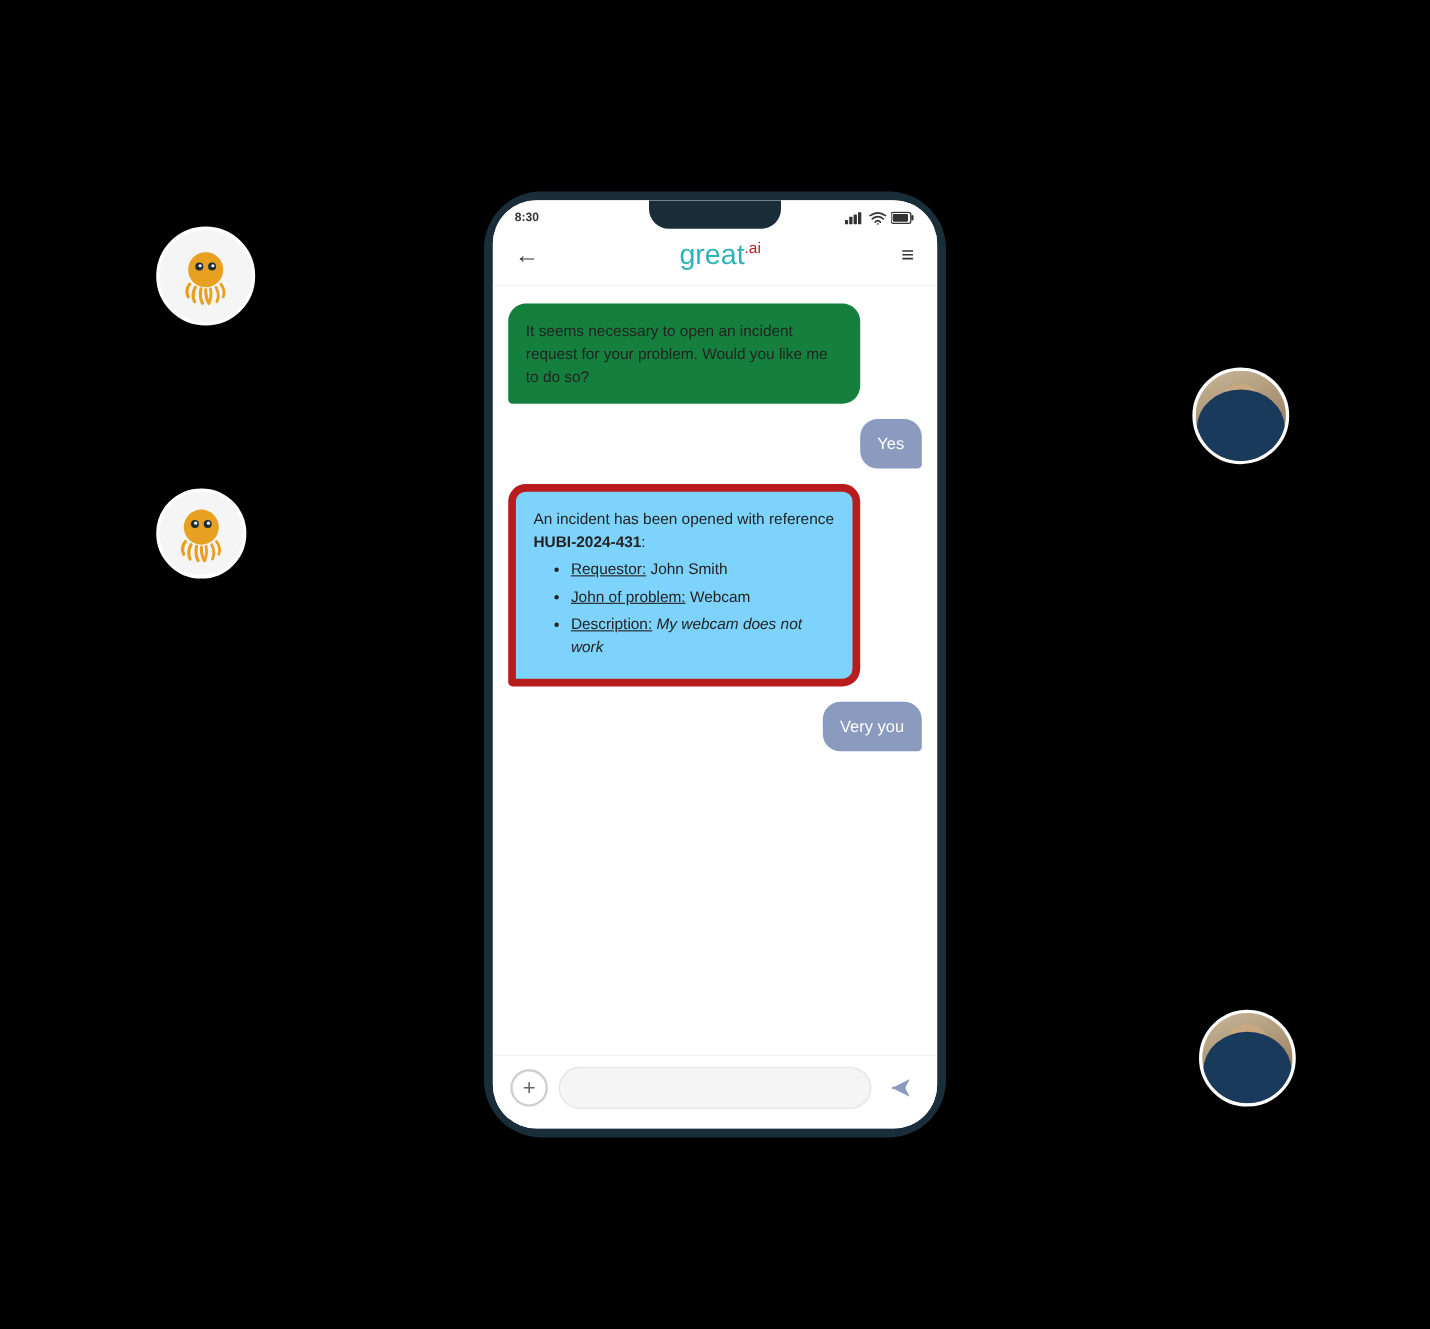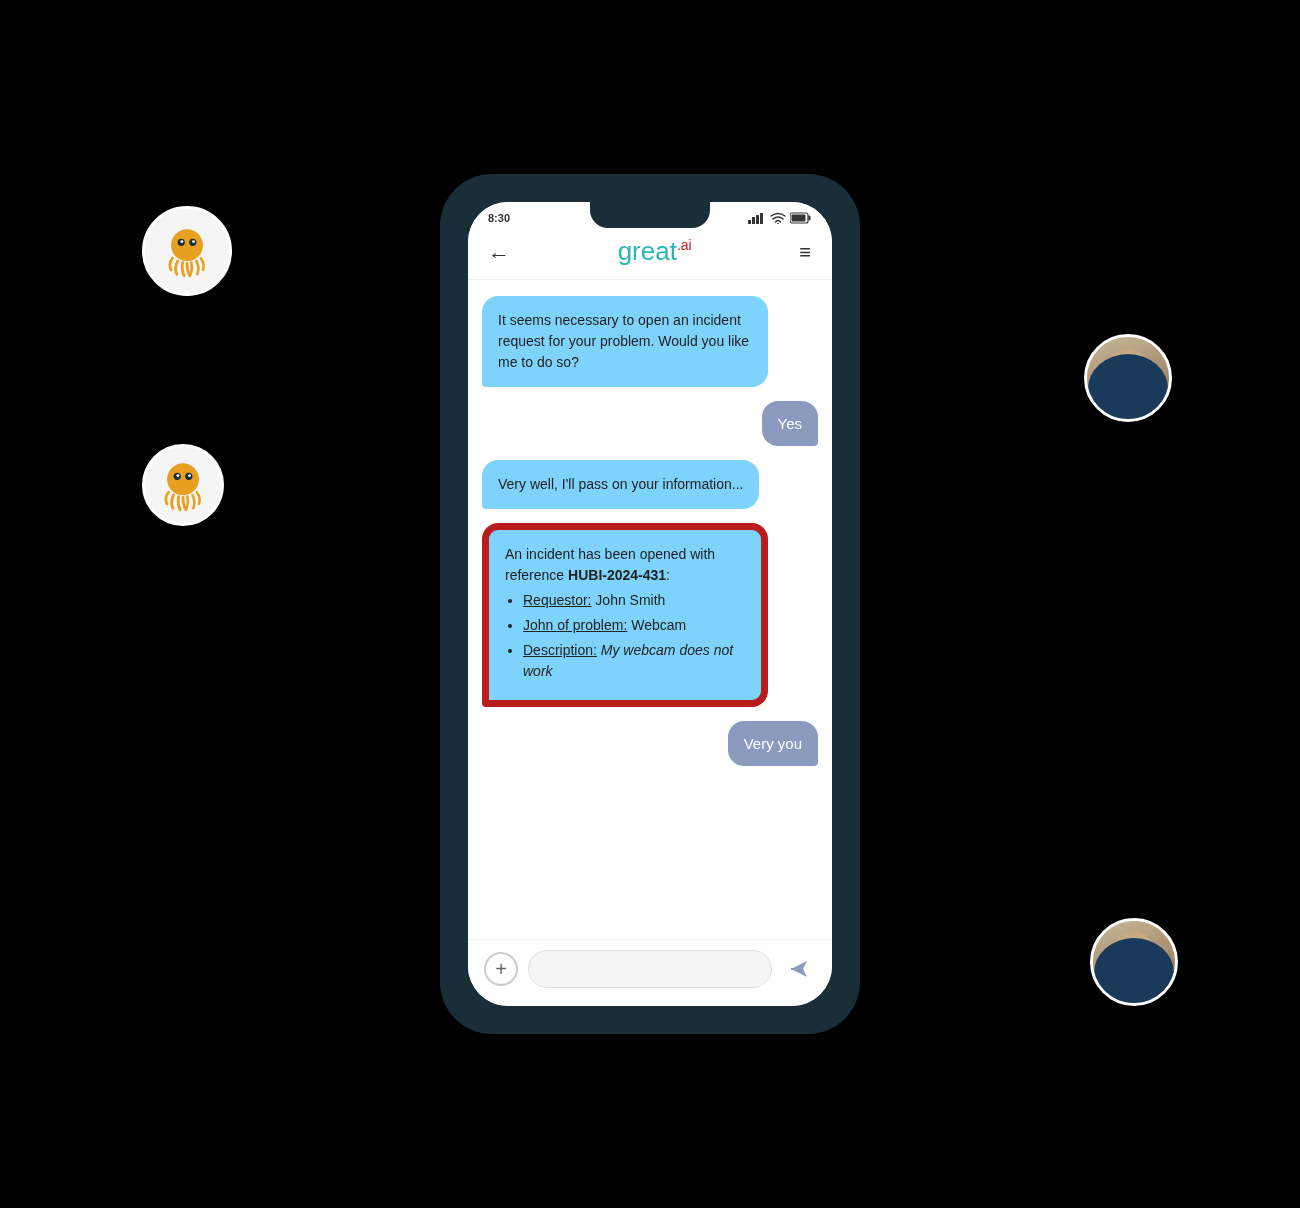--- a/index.html
+++ b/index.html
@@ -24,21 +24,21 @@
       justify-content: center;
     }
 
     
     .phone {
       position: relative;
       width: 420px;
       height: 860px;
       background: #1a2e3a;
       border-radius: 52px;
-      padding: 28px;
+      padding: 8px;
       box-shadow: 0 30px 80px rgba(0,0,0,0.6);
       z-index: 10;
     }
 
     .phone-inner {
       width: 100%;
       height: 100%;
       background: #fff;
       border-radius: 40px;
       overflow: hidden;
@@ -122,21 +122,21 @@
       overflow-y: auto;
       padding: 16px 14px;
       display: flex;
       flex-direction: column;
       gap: 14px;
       background: #fff;
     }
 
     
     .bot-bubble {
-      background: #7dd3fc;
+      background: #15803d;
       border-radius: 16px 16px 16px 4px;
       padding: 14px 16px;
       max-width: 85%;
       align-self: flex-start;
       font-size: 14px;
       line-height: 1.5;
       color: #222;
     }
 
     .bot-bubble.incident-details {
@@ -144,20 +144,21 @@
       background: #7dd3fc;
     }
 
     .bot-bubble ul {
       margin-left: 18px;
       margin-top: 4px;
     }
 
     .bot-bubble ul li {
       margin-bottom: 4px;
+      margin-left: 16px;
     }
 
     .bot-bubble .underline {
       text-decoration: underline;
     }
 
     .bot-bubble strong {
       font-weight: 700;
     }
 
@@ -402,23 +403,20 @@
       <div class="chat-area chat-scroll">
 
         <div class="bot-bubble">
           <span>It seems necessary to open an incident request for your problem. Would you like me to do so?</span>
         </div>
 
         <div class="user-bubble">
           <span>Yes</span>
         </div>
 
-        <div class="bot-bubble">
-          <span>Very well, I'll pass on your information...</span>
-        </div>
 
         <div class="bot-bubble incident-details">
           <span>An incident has been opened with reference <strong>HUBI-2024-431</strong>:</span>
           <ul>
             <li><span class="underline">Requestor:</span> John Smith</li>
             <li><span class="underline">John of problem:</span> Webcam</li>
             <li><span class="underline">Description:</span> <em>My webcam does not work</em></li>
           </ul>
         </div>
 

